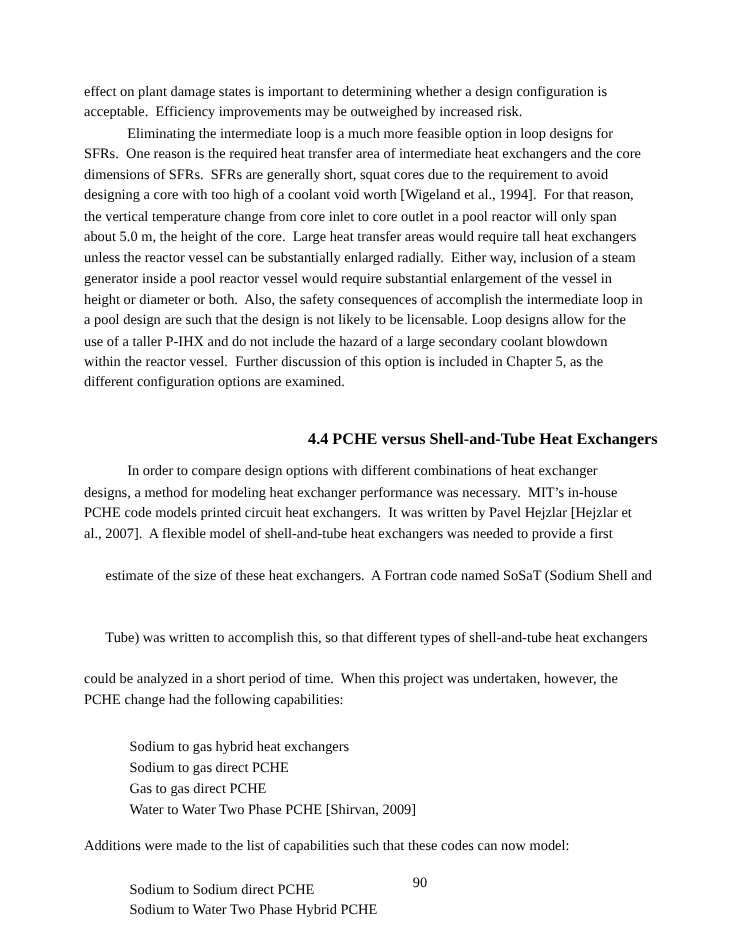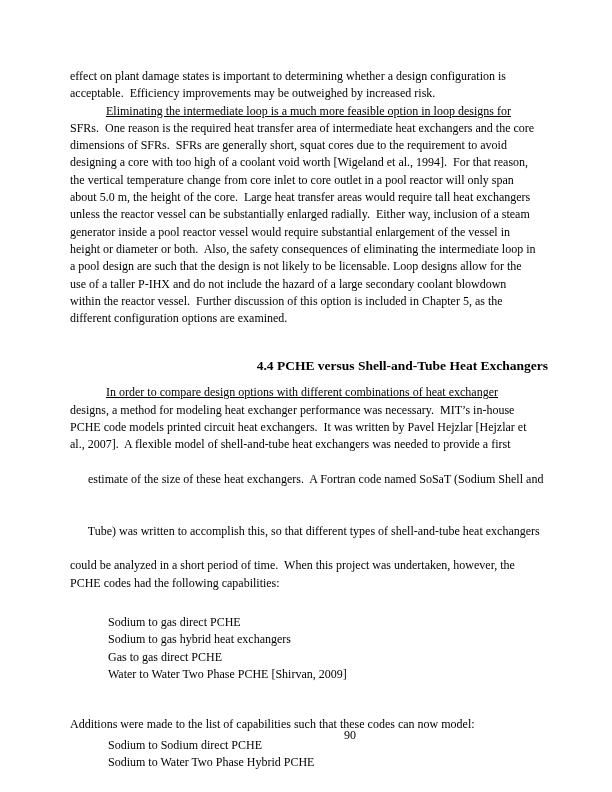--- a/index.html
+++ b/index.html
@@ -21,37 +21,36 @@
     top: 68px;
     width: 478px;
     font-size: 12px;
     line-height: 17.3px;
   }
   .line {
     white-space: pre;
   }
   .indent {
     padding-left: 36px;
-    text-decoration: underline;
   }
   .section-heading {
     font-size: 13.5px;
     font-weight: bold;
     line-height: 18px;
     margin-top: 30px;
     margin-bottom: 9px;
     white-space: pre;
     text-align: right;
   }
   .list-block {
     padding-left: 38px;
   }
   .list1-block { margin-top: 22px; }
-  .para4-block { margin-top: 33px; }
-  .list2-block { margin-top: 3px; }
+  .para4-block { margin-top: 13px; }
+  .list2-block { margin-top: 19px; }
   .u {
   }
   .page-number {
     position: absolute;
     top: 728px;
     left: 0;
     width: 612px;
     text-align: center;
     font-size: 12px;
     margin-left: 44px;
@@ -69,47 +68,47 @@
 
   <div>
     <div class="line indent">Eliminating the intermediate loop is a much more feasible option in loop designs for</div>
     <div class="line">SFRs.  One reason is the required heat transfer area of intermediate heat exchangers and the core</div>
     <div class="line">dimensions of SFRs.  SFRs are generally short, squat cores due to the requirement to avoid</div>
     <div class="line">designing a core with too high of a coolant void worth [Wigeland et al., 1994].  For that reason,</div>
     <div class="line">the vertical temperature change from core inlet to core outlet in a pool reactor will only span</div>
     <div class="line">about 5.0 m, the height of the core.  Large heat transfer areas would require tall heat exchangers</div>
     <div class="line">unless the reactor vessel can be substantially enlarged radially.  Either way, inclusion of a steam</div>
     <div class="line">generator inside a pool reactor vessel would require substantial enlargement of the vessel in</div>
-    <div class="line">height or diameter or both.  Also, the safety consequences of eliminating the intermediate loop in</div>
+    <div class="line">height or diameter or both.  Also, the safety consequences of accomplish the intermediate loop in</div>
     <div class="line">a pool design are such that the design is not likely to be licensable. Loop designs allow for the</div>
     <div class="line">use of a taller P-IHX and do not include the hazard of a large secondary coolant blowdown</div>
     <div class="line">within the reactor vessel.  Further discussion of this option is included in Chapter 5, as the</div>
     <div class="line">different configuration options are examined.</div>
   </div>
 
   <div class="section-heading">4.4 PCHE versus Shell-and-Tube Heat Exchangers</div>
 
   <div>
     <div class="line indent">In order to compare design options with different combinations of heat exchanger</div>
     <div class="line">designs, a method for modeling heat exchanger performance was necessary.  MIT’s in-house</div>
     <div class="line">PCHE code models printed circuit heat exchangers.  It was written by Pavel Hejzlar [Hejzlar et</div>
     <div class="line">al., 2007].  A flexible model of shell-and-tube heat exchangers was needed to provide a first</div>
     <div class="line">
       <span>estimate of the size of these heat exchangers.  A Fortran code named SoSaT (</span><span class="u">So</span><span>dium </span><span class="u">S</span><span>hell </span><span class="u">a</span><span>nd</span>
     </div>
     <div class="line">
       <span class="u">T</span><span>ube) was written to accomplish this, so that different types of shell-and-tube heat exchangers</span>
     </div>
     <div class="line">could be analyzed in a short period of time.  When this project was undertaken, however, the</div>
-    <div class="line">PCHE codes had the following capabilities:</div>
+    <div class="line">PCHE change had the following capabilities:</div>
   </div>
 
   <div class="list-block list1-block">
+    <div class="line">Sodium to gas hybrid heat exchangers</div>
     <div class="line">Sodium to gas direct PCHE</div>
-    <div class="line">Sodium to gas hybrid heat exchangers</div>
     <div class="line">Gas to gas direct PCHE</div>
     <div class="line">Water to Water Two Phase PCHE [Shirvan, 2009]</div>
   </div>
 
   <div class="para4-block">
     <div class="line">Additions were made to the list of capabilities such that these codes can now model:</div>
   </div>
 
   <div class="list-block list2-block">
     <div class="line">Sodium to Sodium direct PCHE</div>

